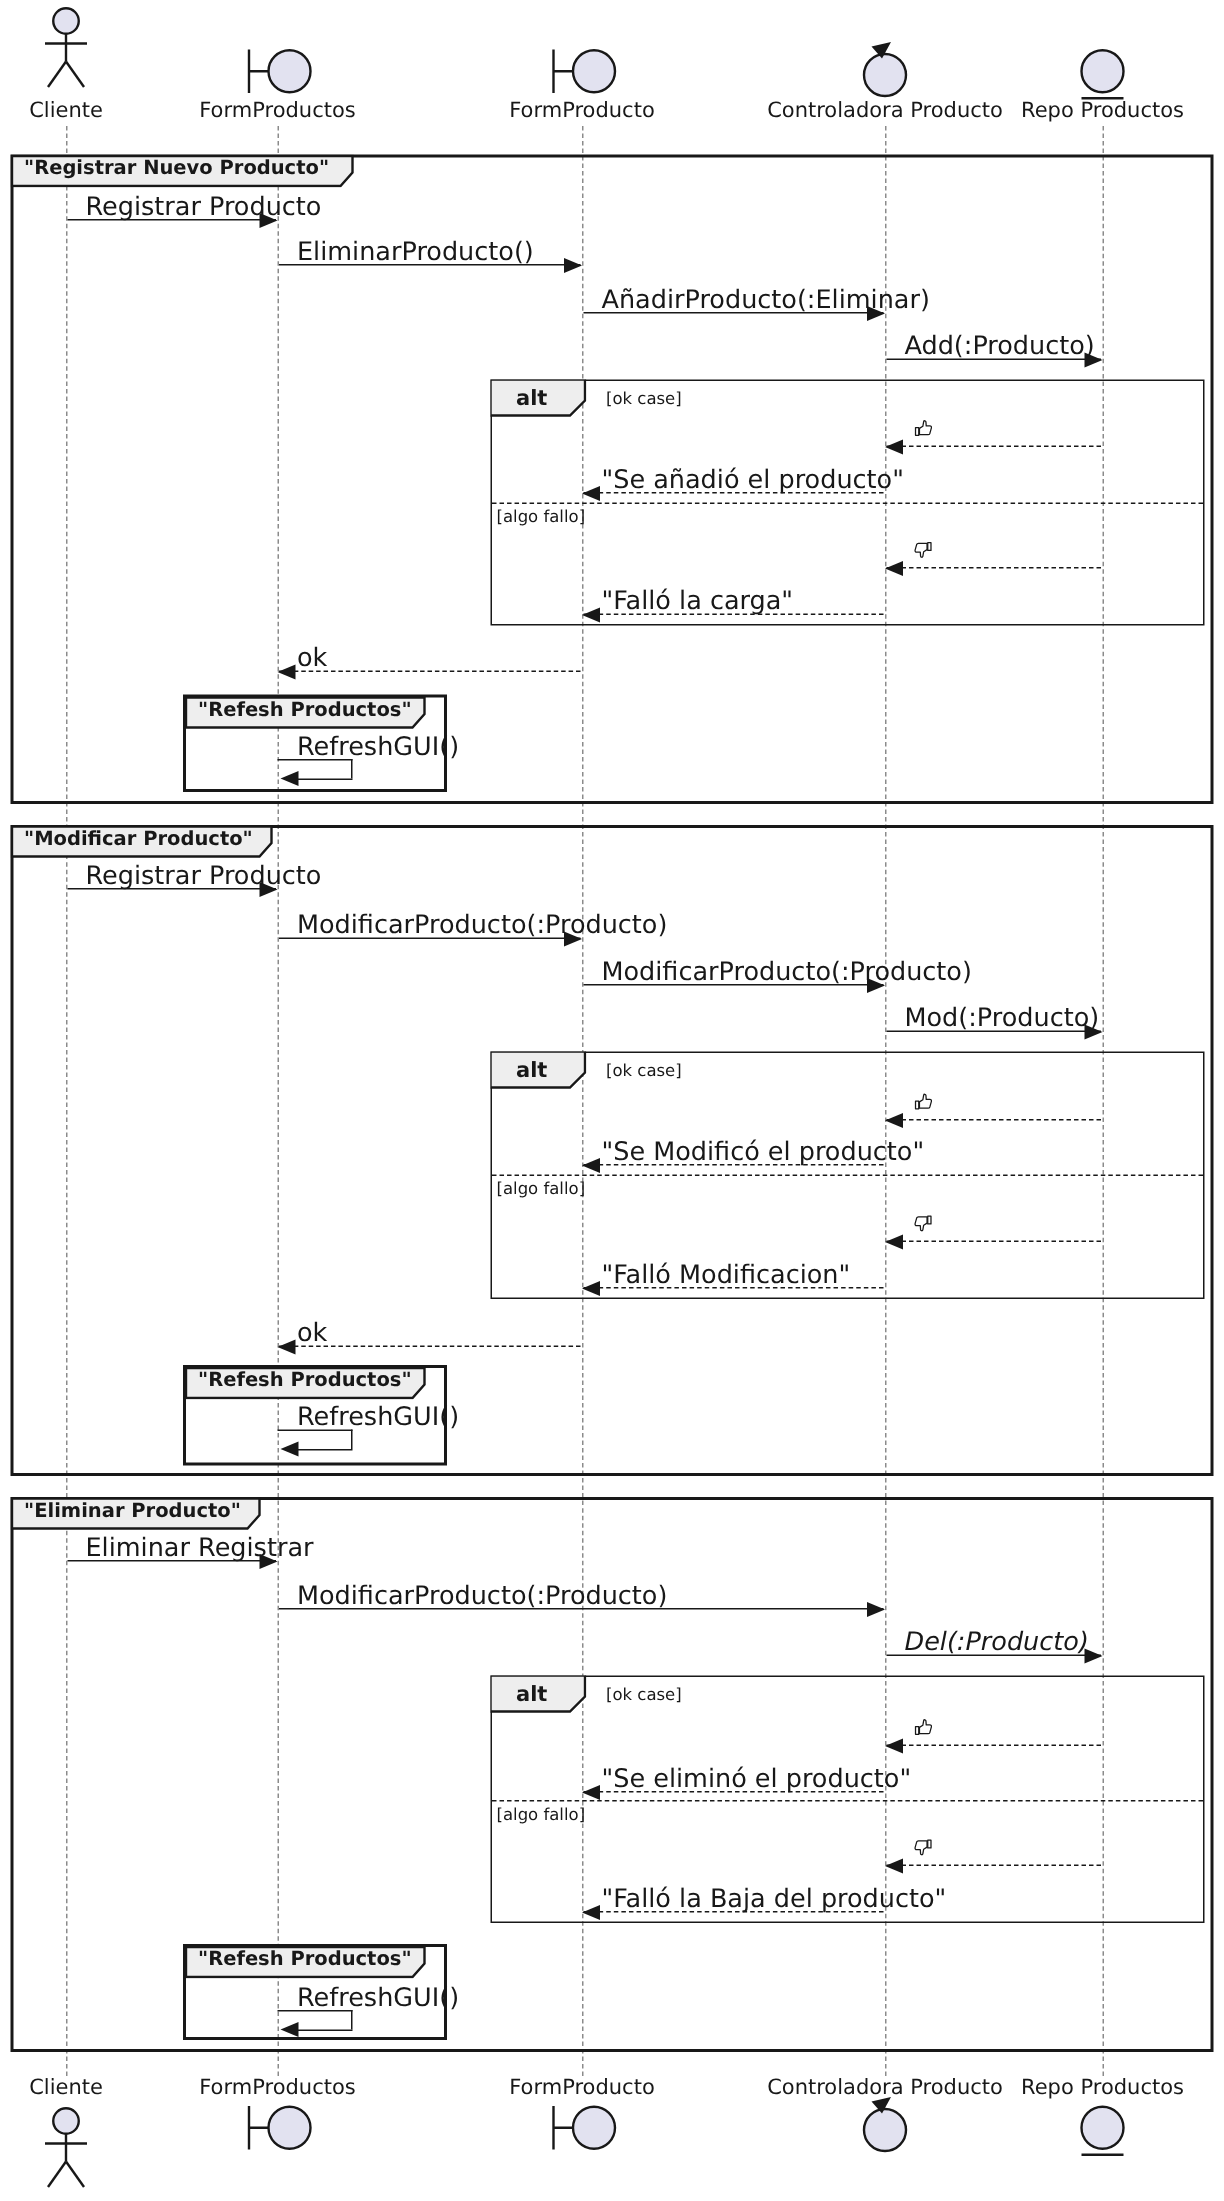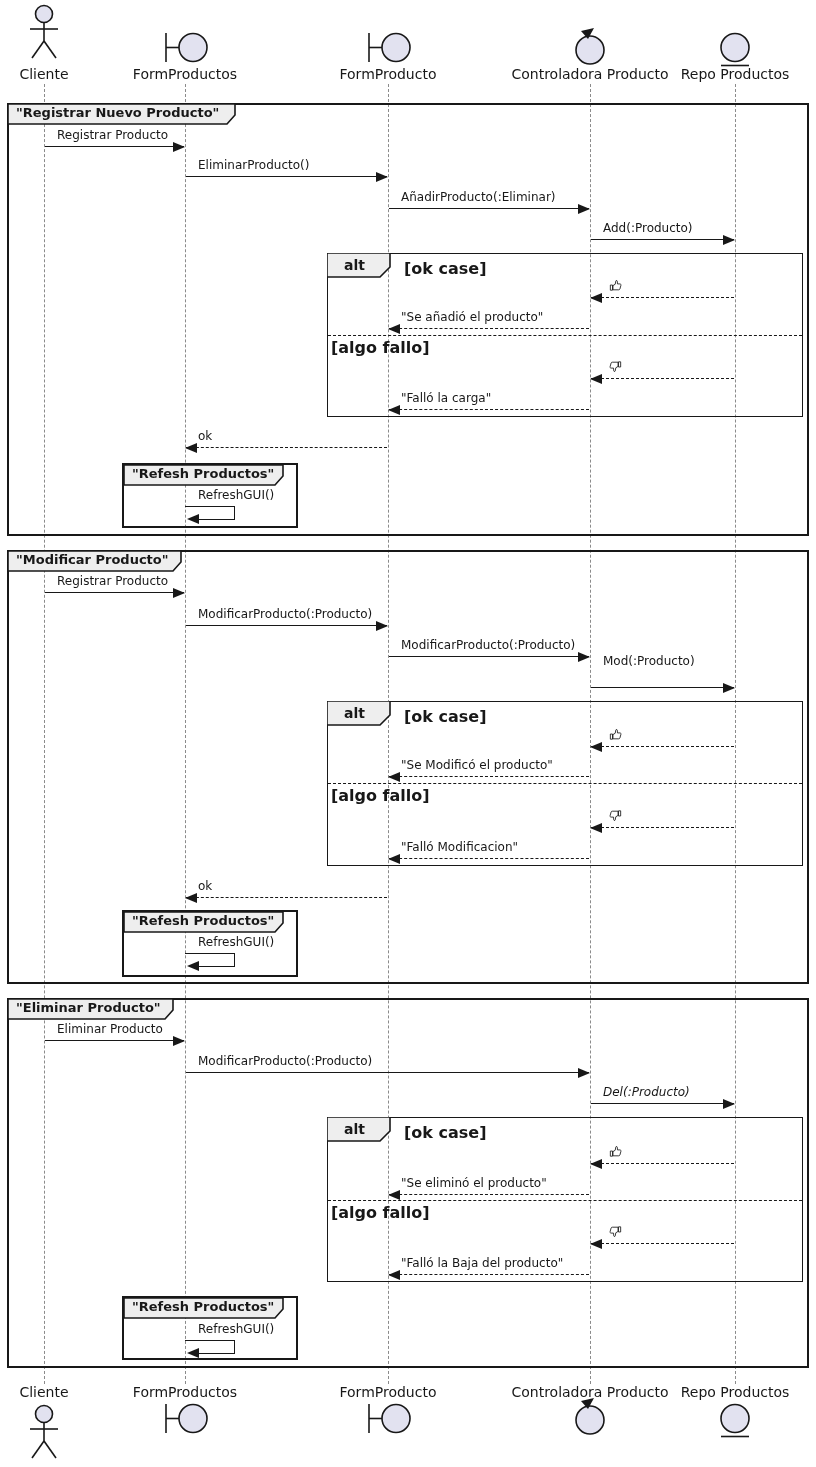--- a/index.html
+++ b/index.html
@@ -8,22 +8,22 @@
     font-family:"DejaVu Sans","Liberation Sans",sans-serif;color:#181818;overflow:hidden}
   .pname{position:absolute;transform:translateX(-50%);font-size:14px;white-space:nowrap}
   .icon{position:absolute}
   .icon line{stroke:#181818;stroke-width:1.6}
   .icon circle{fill:#E2E2F0;stroke:#181818;stroke-width:1.6}
   .lifeline{position:absolute;width:0;border-left:1px dashed #8B8B8B}
   .frame{position:absolute;border:2px solid #181818}
   .fragtab{position:absolute}
   .fragtab svg{display:block}
   .fragtitle{position:absolute;left:9px;top:2px;font-size:13px;font-weight:bold;white-space:nowrap}
-  .guard{position:absolute;font-size:16px;font-weight:bold;white-space:nowrap}
-  .msglabel{position:absolute;font-size:12px;white-space:nowrap}
+  .guard{position:absolute;font-size:11px;font-weight:normal;white-space:nowrap}
+  .msglabel{position:absolute;font-size:17px;white-space:nowrap}
   .msgline{position:absolute;height:0}
   .ah-r{position:absolute;width:0;height:0;border-top:5px solid transparent;
     border-bottom:5px solid transparent;border-left:12px solid #181818}
   .ah-l{position:absolute;width:0;height:0;border-top:5px solid transparent;
     border-bottom:5px solid transparent;border-right:12px solid #181818}
   .altdiv{position:absolute;left:0;width:100%;border-top:1px dashed #181818}
 </style>
 </head>
 <body>
 
@@ -215,21 +215,21 @@
     <div class="ah-r" style="position: absolute; left: 173px; top: 588px;"></div>
     <div class="msglabel" style="position: absolute; left: 57px; top: 574px;">Registrar Producto</div>
     <div class="msgline" style="position: absolute; left: 186px; top: 625px; width: 201px; border-top: 1.4px solid rgb(24, 24, 24);"></div>
     <div class="ah-r" style="position: absolute; left: 376px; top: 621px;"></div>
     <div class="msglabel" style="position: absolute; left: 198px; top: 607px;">ModificarProducto(:Producto)</div>
     <div class="msgline" style="position: absolute; left: 389px; top: 656px; width: 200px; border-top: 1.4px solid rgb(24, 24, 24);"></div>
     <div class="ah-r" style="position: absolute; left: 578px; top: 652px;"></div>
     <div class="msglabel" style="position: absolute; left: 401px; top: 638px;">ModificarProducto(:Producto)</div>
     <div class="msgline" style="position: absolute; left: 591px; top: 687px; width: 143px; border-top: 1.4px solid rgb(24, 24, 24);"></div>
     <div class="ah-r" style="position: absolute; left: 723px; top: 683px;"></div>
-    <div class="msglabel" style="position: absolute; left: 603px; top: 654px;">Mod(:Producto)</div>
+    <div class="msglabel" style="position: absolute; left: 603px; top: 669px;">Mod(:Producto)</div>
     <div class="msgline" style="position: absolute; left: 591px; top: 746px; width: 143px; border-top: 1px dashed rgb(24, 24, 24);"></div>
     <div class="ah-l" style="position: absolute; left: 590px; top: 742px;"></div>
     <div style="position: absolute; left: 608px; top: 727px; width: 15px; height: 15px;"><svg width="15" height="15" viewBox="0 0 16 16">
         <g fill="none" stroke="#181818" stroke-width="0.9" stroke-linejoin="round">
           <path d="M2.5 7.5H4.8V13H2.5Z"></path>
           <path d="M5.3 12.6V8.1L7.7 6.6 8.3 3.3C8.45 2.4 9.8 2.5 9.9 3.4L10.1 6.3H12.7C13.5 6.3 14 7 13.8 7.7L12.7 11.7C12.5 12.3 12 12.6 11.4 12.6Z"></path>
         </g>
       </svg></div>
     <div class="msgline" style="position: absolute; left: 389px; top: 776px; width: 200px; border-top: 1px dashed rgb(24, 24, 24);"></div>
     <div class="ah-l" style="position: absolute; left: 388px; top: 772px;"></div>
@@ -247,21 +247,21 @@
     <div class="msglabel" style="position: absolute; left: 401px; top: 840px;">"Falló Modificacion"</div>
     <div class="msgline" style="position: absolute; left: 186px; top: 897px; width: 201px; border-top: 1px dashed rgb(24, 24, 24);"></div>
     <div class="ah-l" style="position: absolute; left: 185px; top: 893px;"></div>
     <div class="msglabel" style="position: absolute; left: 198px; top: 879px;">ok</div>
     <div class="msglabel" style="position: absolute; left: 198px; top: 935px;">RefreshGUI()</div>
     <div class="msgline" style="position: absolute; left: 185px; top: 953px; width: 50px; height: 13px; border-top: 1.4px solid rgb(24, 24, 24); border-right: 1.4px solid rgb(24, 24, 24);"></div>
     <div class="msgline" style="position: absolute; left: 197px; top: 966px; width: 38px; border-top: 1.4px solid rgb(24, 24, 24);"></div>
     <div class="ah-l" style="position: absolute; left: 187px; top: 961px;"></div>
     <div class="msgline" style="position: absolute; left: 45px; top: 1040px; width: 139px; border-top: 1.4px solid rgb(24, 24, 24);"></div>
     <div class="ah-r" style="position: absolute; left: 173px; top: 1036px;"></div>
-    <div class="msglabel" style="position: absolute; left: 57px; top: 1022px;">Eliminar Producto</div>
+    <div class="msglabel" style="position: absolute; left: 57px; top: 1022px;">Eliminar Registrar</div>
     <div class="msgline" style="position: absolute; left: 186px; top: 1072px; width: 403px; border-top: 1.4px solid rgb(24, 24, 24);"></div>
     <div class="ah-r" style="position: absolute; left: 578px; top: 1068px;"></div>
     <div class="msglabel" style="position: absolute; left: 198px; top: 1054px;">ModificarProducto(:Producto)</div>
     <div class="msgline" style="position: absolute; left: 591px; top: 1103px; width: 143px; border-top: 1.4px solid rgb(24, 24, 24);"></div>
     <div class="ah-r" style="position: absolute; left: 723px; top: 1099px;"></div>
     <div class="msglabel" style="position: absolute; left: 603px; top: 1085px; font-style: italic;">Del(:Producto)</div>
     <div class="msgline" style="position: absolute; left: 591px; top: 1163px; width: 143px; border-top: 1px dashed rgb(24, 24, 24);"></div>
     <div class="ah-l" style="position: absolute; left: 590px; top: 1159px;"></div>
     <div style="position: absolute; left: 608px; top: 1144px; width: 15px; height: 15px;"><svg width="15" height="15" viewBox="0 0 16 16">
         <g fill="none" stroke="#181818" stroke-width="0.9" stroke-linejoin="round">

